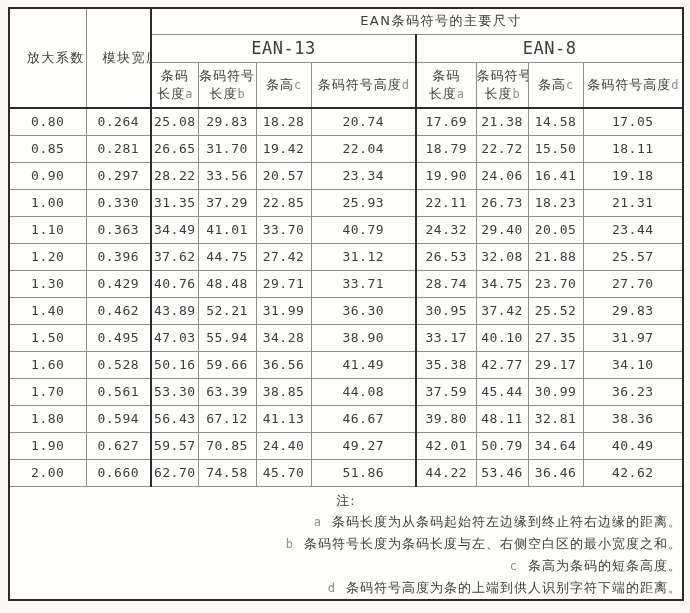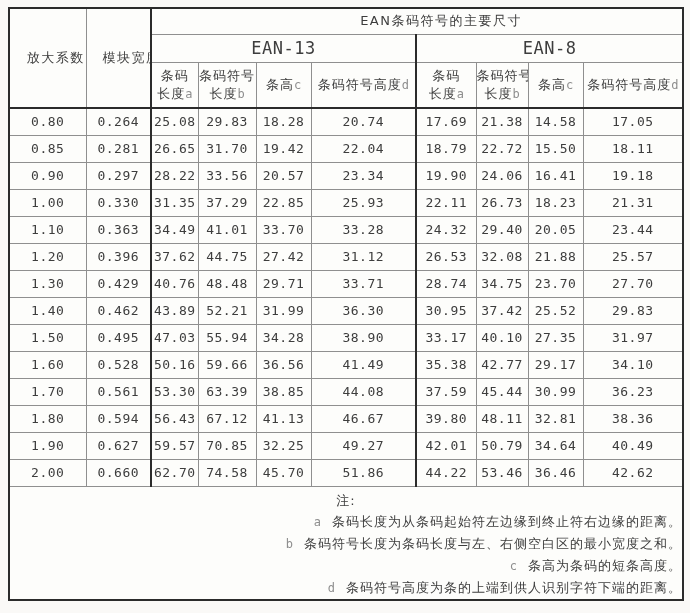--- a/index.html
+++ b/index.html
@@ -146,21 +146,21 @@
           <td class="num">26.73</td>
           <td class="num">18.23</td>
           <td class="num">21.31</td>
         </tr>
         <tr>
           <td class="num">1.10</td>
           <td class="num">0.363</td>
           <td class="num thickL">34.49</td>
           <td class="num">41.01</td>
           <td class="num">33.70</td>
-          <td class="num">33.28</td>
+          <td class="num">40.79</td>
           <td class="num thickL">24.32</td>
           <td class="num">29.40</td>
           <td class="num">20.05</td>
           <td class="num">23.44</td>
         </tr>
         <tr>
           <td class="num">1.20</td>
           <td class="num">0.396</td>
           <td class="num thickL">37.62</td>
           <td class="num">44.75</td>
@@ -241,21 +241,21 @@
           <td class="num thickL">39.80</td>
           <td class="num">48.11</td>
           <td class="num">32.81</td>
           <td class="num">38.36</td>
         </tr>
         <tr>
           <td class="num">1.90</td>
           <td class="num">0.627</td>
           <td class="num thickL">59.57</td>
           <td class="num">70.85</td>
-          <td class="num">32.25</td>
+          <td class="num">24.40</td>
           <td class="num">49.27</td>
           <td class="num thickL">42.01</td>
           <td class="num">50.79</td>
           <td class="num">34.64</td>
           <td class="num">40.49</td>
         </tr>
         <tr>
           <td class="num">2.00</td>
           <td class="num">0.660</td>
           <td class="num thickL">62.70</td>

